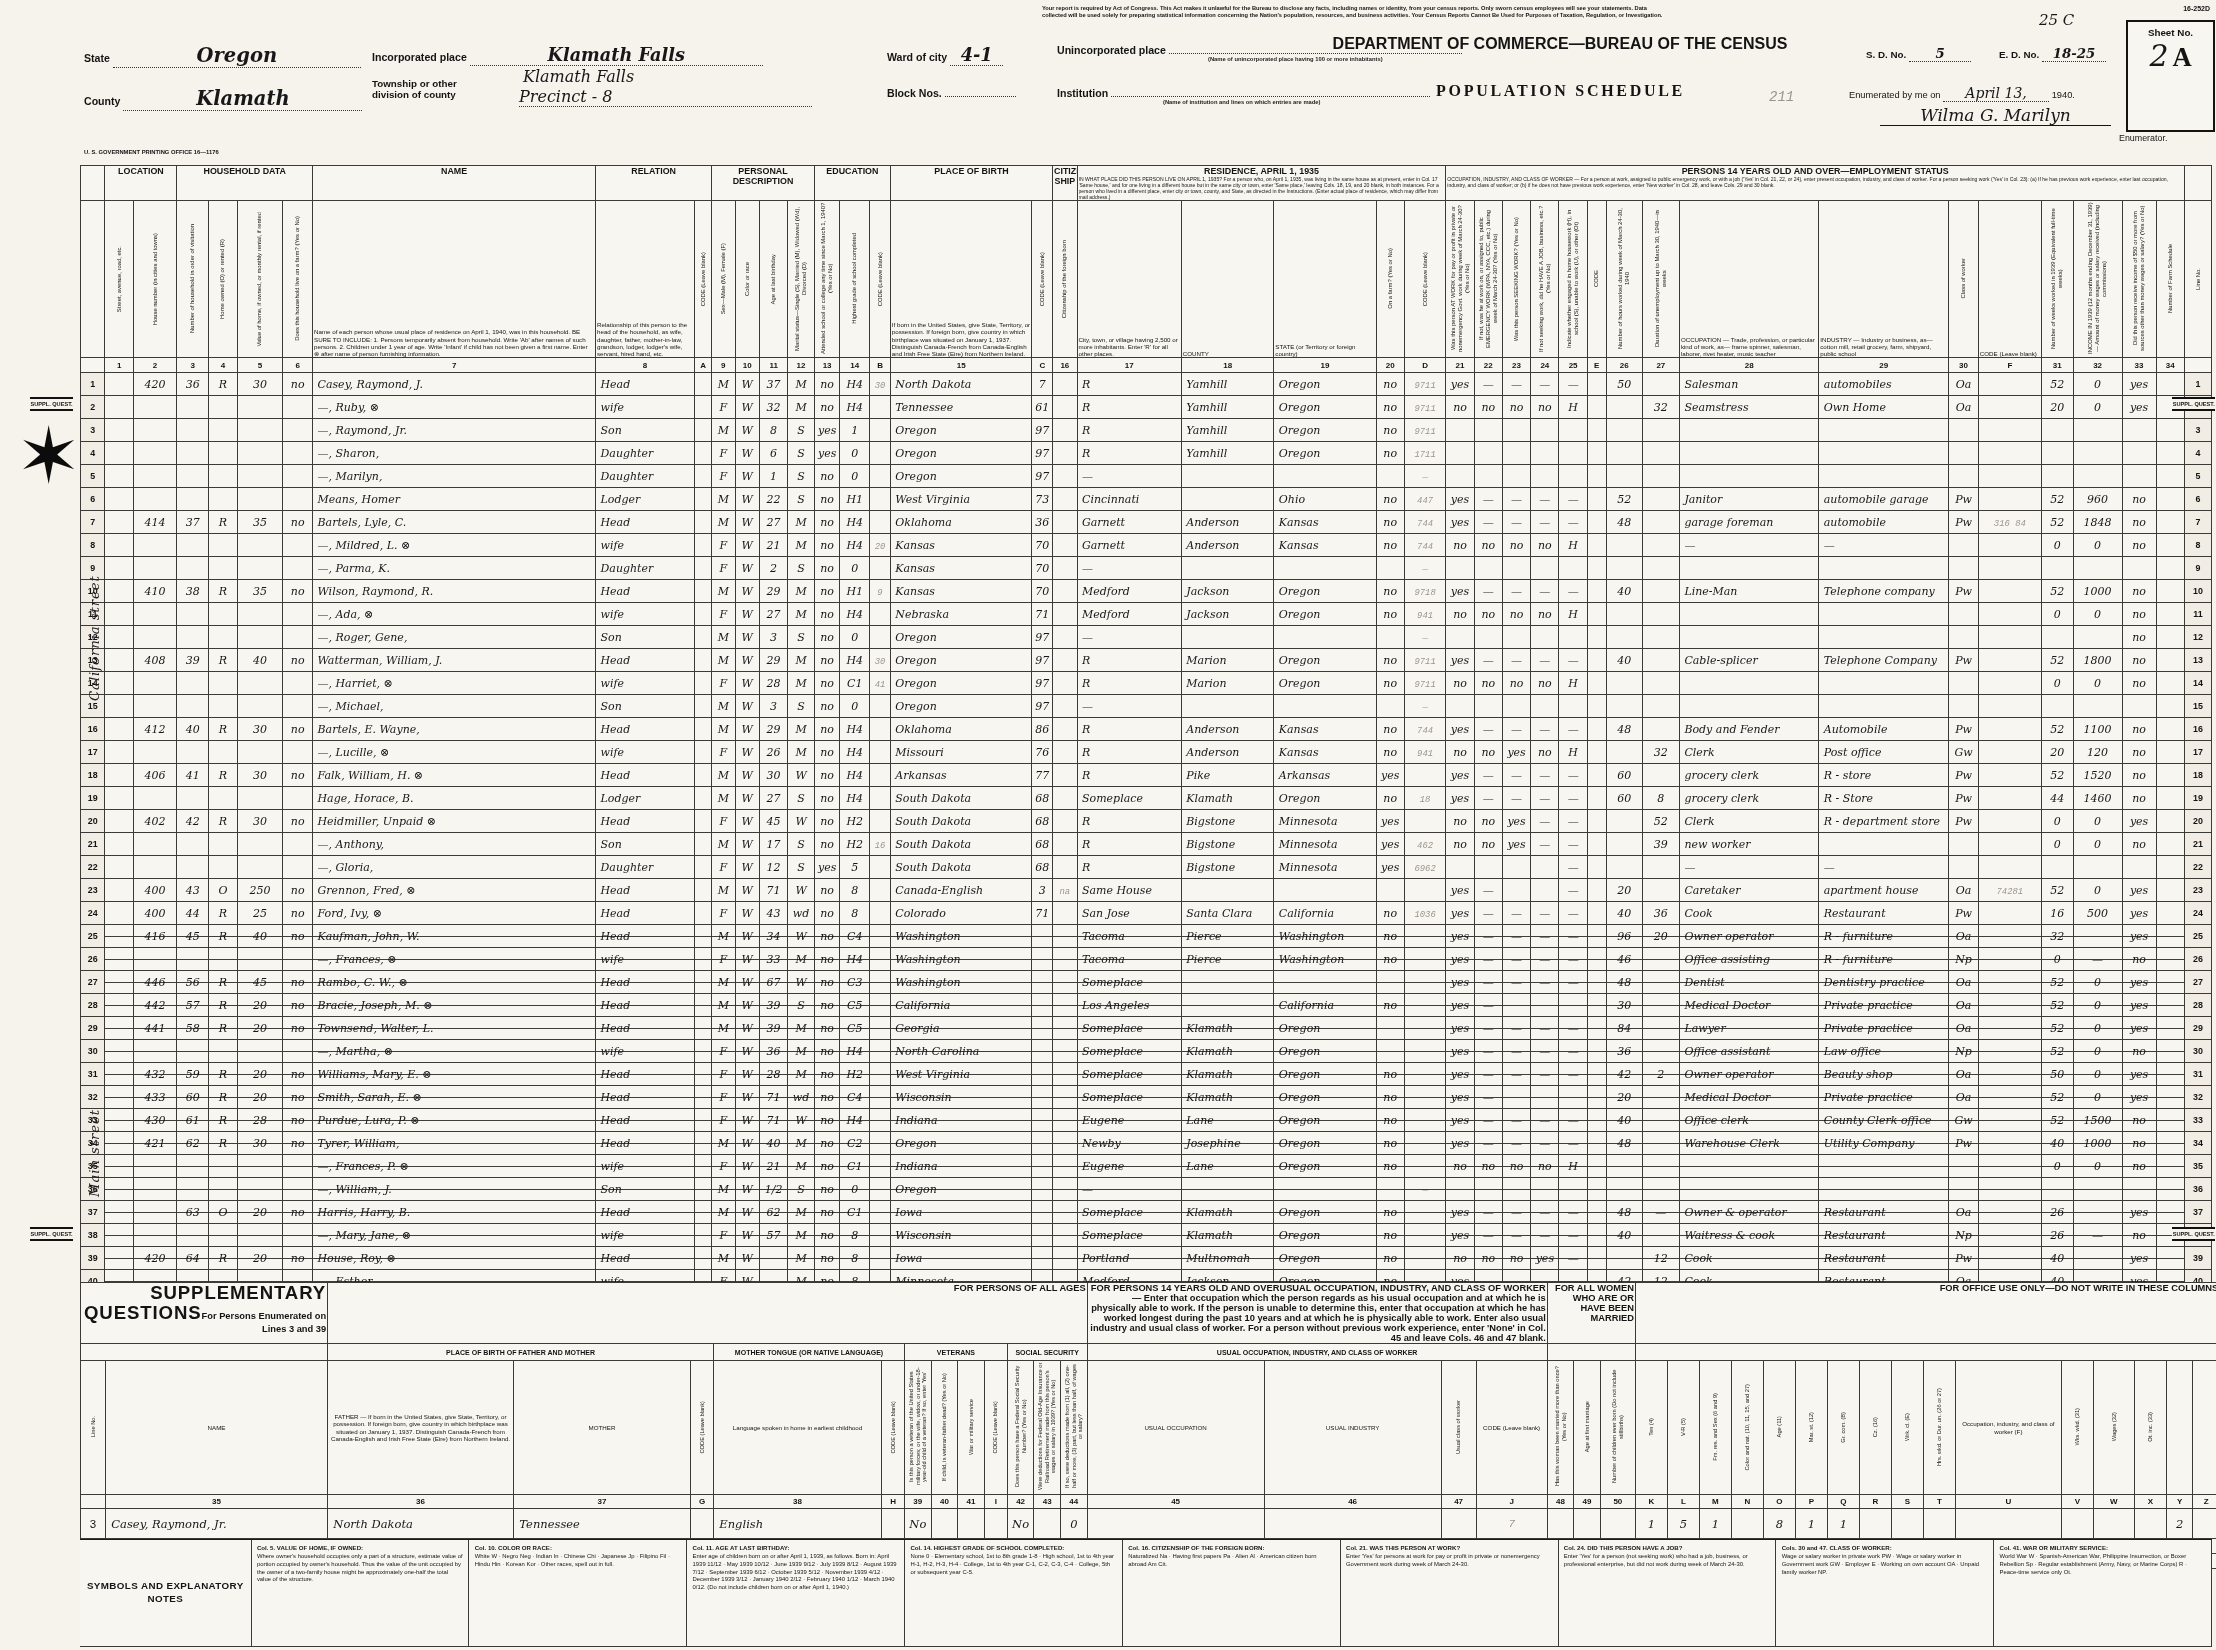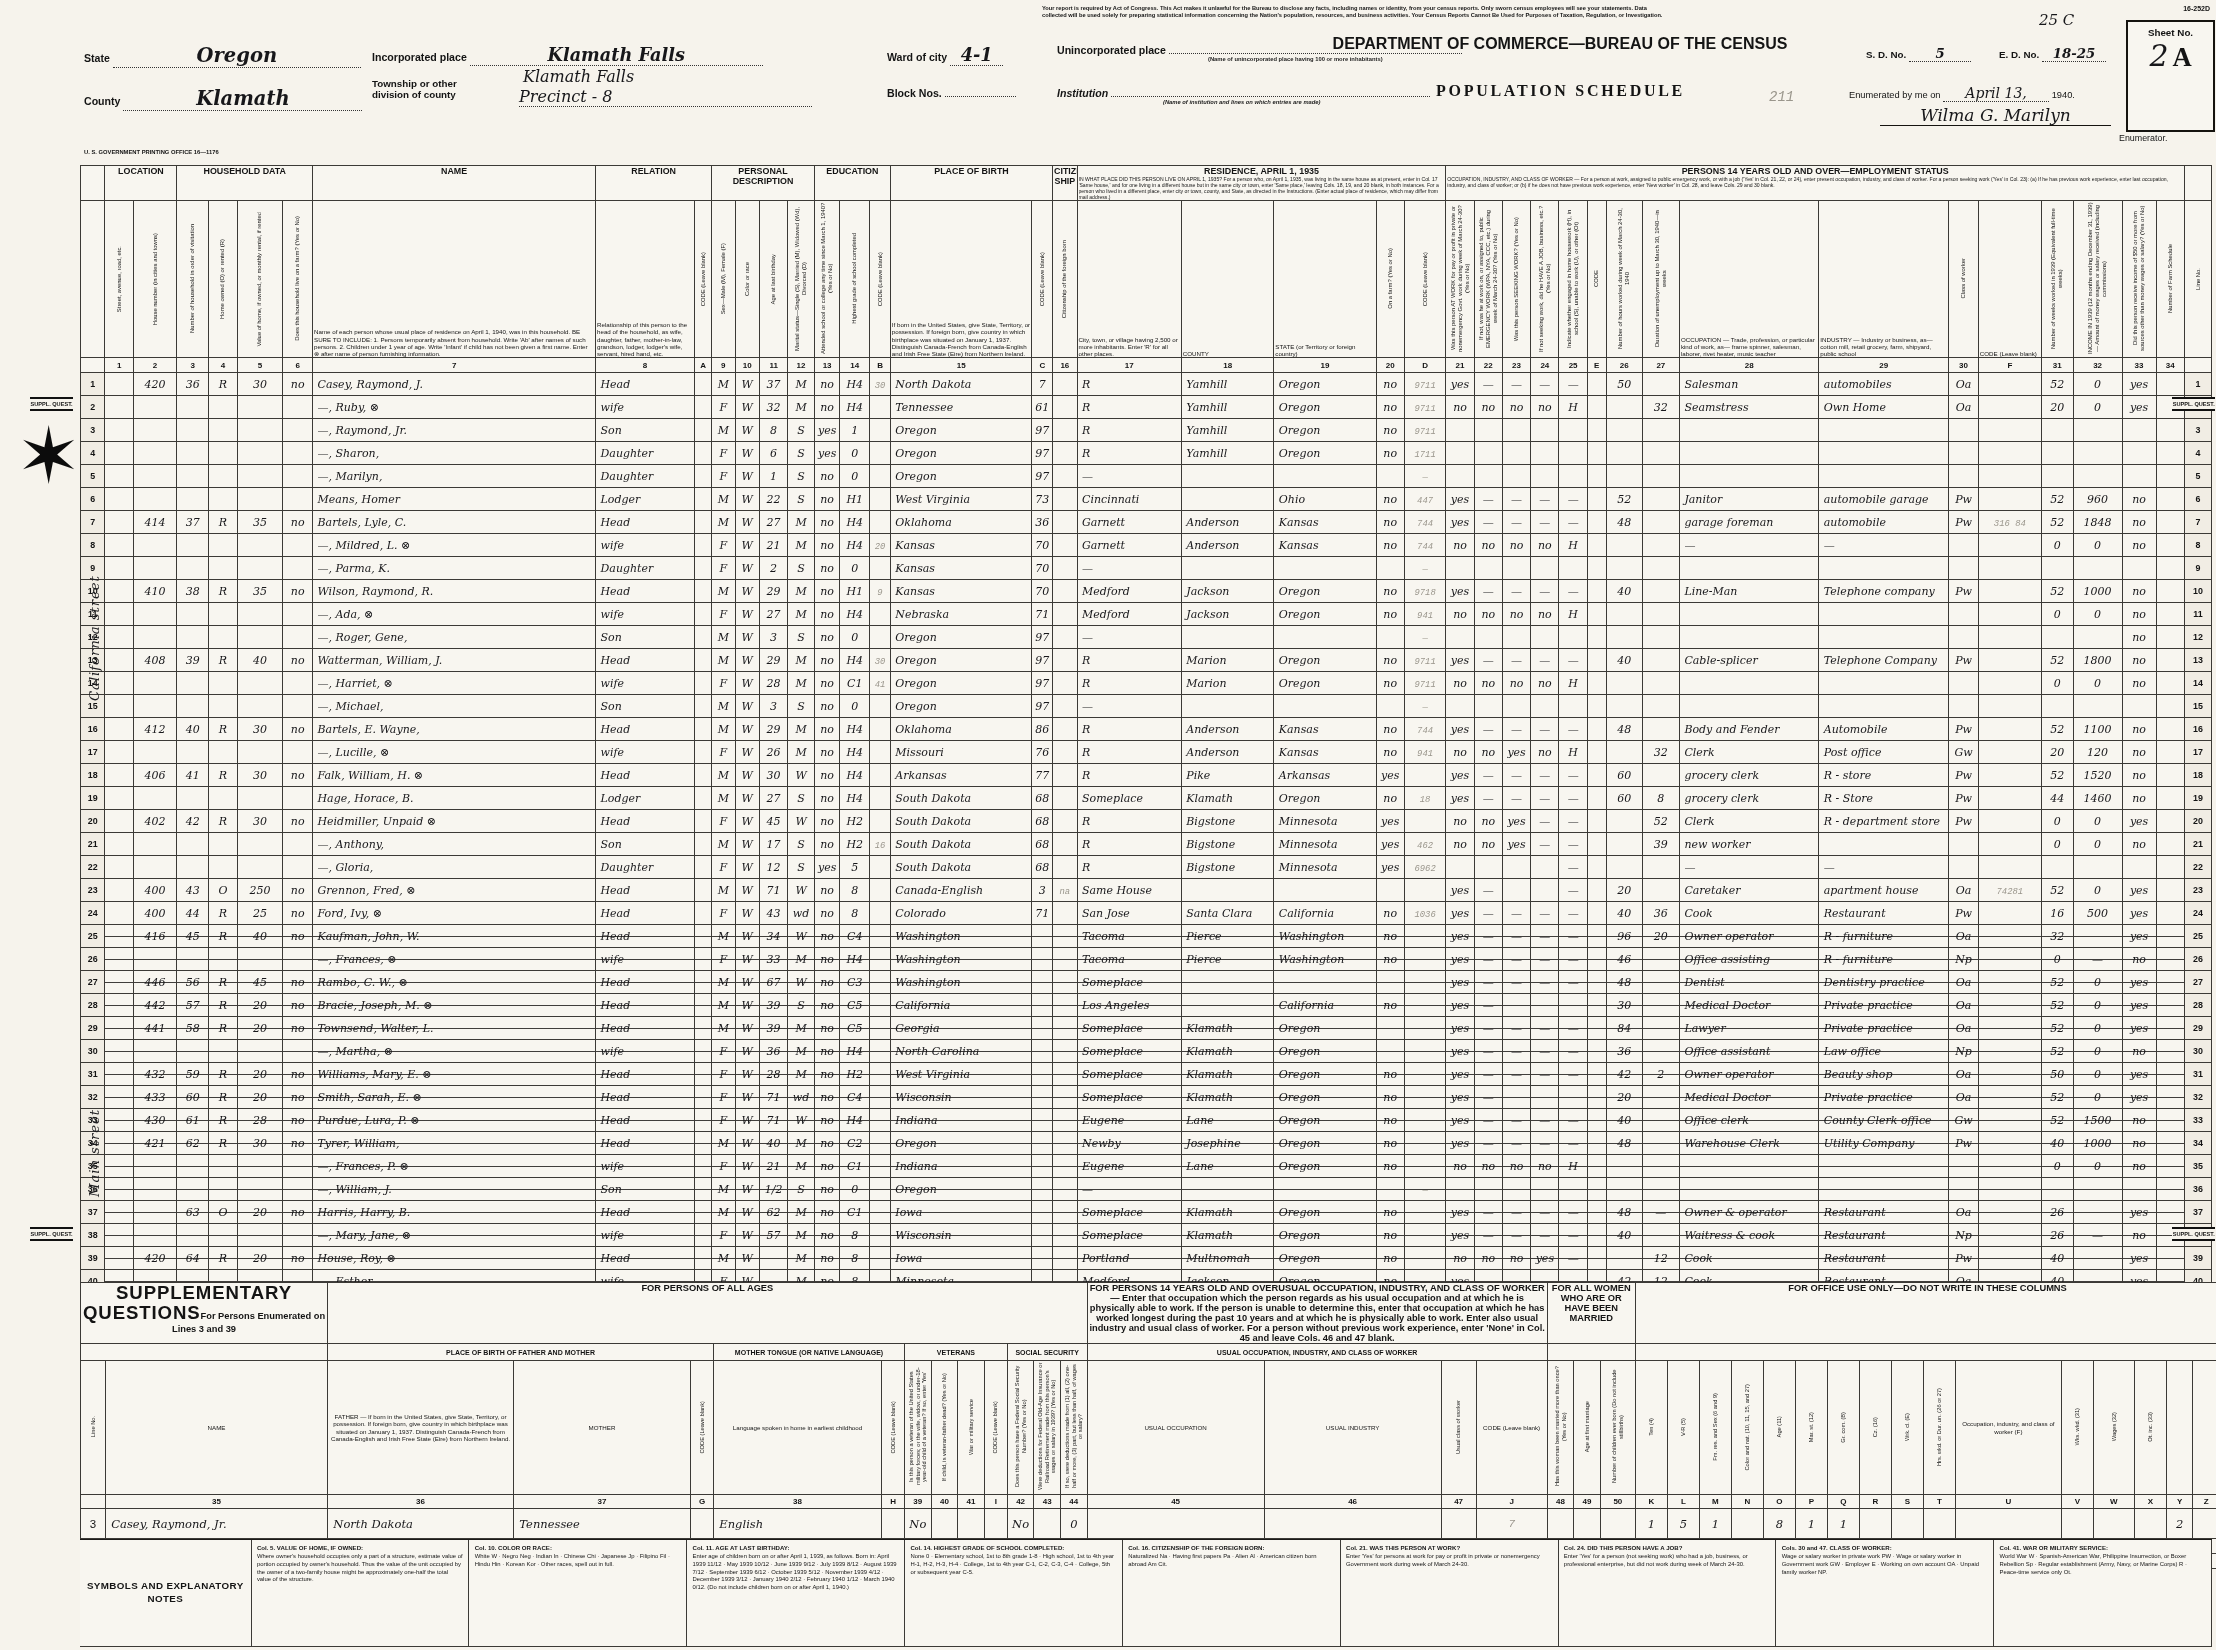--- a/index.html
+++ b/index.html
@@ -25,21 +25,21 @@
   #main-table tbody td{height:22px;font-size:10.6px;text-align:center;white-space:nowrap;}
   #main-table tbody td.l{text-align:left;padding-left:4.4px;}
   #main-table tbody td .hw{font-size:11px;}
   #main-table tbody td .pencil{font-size:8.9px;}
   #main-table tbody tr.hs td{border-top:1.8px solid #22201d;}
   tr.struck{background:linear-gradient(to bottom,transparent 46%,rgba(32,30,28,.85) 46%,rgba(32,30,28,.85) 51%,transparent 51%);}
   #main-table tbody td.lnc{font-size:8.9px;font-weight:bold;background:#f1ede4;}
   
   #supp-table{width:2132px;}
   #supp-table th,#supp-table td{border:0.9px solid #3c3a36;padding:0 0.9px;overflow:hidden;}
-  #supp-table .grp th{font-size:9.3px;font-weight:bold;height:19.5px;text-align:center;vertical-align:top;}
+  #supp-table .grp th{font-size:9.3px;font-weight:bold;height:19.5px;text-align:right;vertical-align:top;}
   #supp-table .sub th{font-size:7px;font-weight:bold;height:16px;text-align:center;}
   #supp-table .lblrow th{height:133px;font-weight:normal;font-size:6.2px;line-height:1.18;text-align:center;vertical-align:middle;}
   #supp-table .lblrow th.vt span{writing-mode:vertical-rl;transform:rotate(180deg);display:inline-block;max-height:129px;overflow:hidden;font-size:5.7px;}
   #supp-table .numrow th{height:13.3px;font-size:8px;font-weight:bold;text-align:center;}
   #supp-table tbody td{height:29px;font-size:11.5px;text-align:center;white-space:nowrap;}
   #supp-table tbody td.l{text-align:left;padding-left:5.3px;}
   .suppl-title{font-size:18.6px;font-weight:bold;letter-spacing:0.9px;line-height:1.1;}
   
   #notes{display:flex;gap:0;border-top:1.8px solid #1c1a18;}
   #notes .nbox{border-right:0.9px solid #3c3a36;padding:3.5px 5.3px;font-size:5.9px;line-height:1.3;overflow:hidden;}
@@ -112,21 +112,21 @@
   </div>
   <div class="abs lbl" style="left:887px;top:87px;">
     <span>Block Nos.</span>
     <span class="dotted" style="min-width:71px;"></span>
   </div>
   <div class="abs lbl" style="left:1057px;top:44px;">
     <span>Unincorporated place</span>
     <span class="dotted" style="min-width:293px;"></span>
     <div class="note" style="padding-left:151px;">(Name of unincorporated place having 100 or more inhabitants)</div>
   </div>
-  <div class="abs lbl" style="left:1057px;top:87px;font-style:italic;">
+  <div class="abs lbl" style="left:1057px;top:87px;">
     <span>Institution</span>
     <span class="dotted" style="min-width:319px;"></span>
     <div class="note" style="padding-left:106px;">(Name of institution and lines on which entries are made)</div>
   </div>
   <div class="abs" style="left:84px;top:149px;font-size:5.8px;font-weight:bold;">U. S. GOVERNMENT PRINTING OFFICE     16—1176</div>
 
   <div class="abs" style="left:80px;top:165px;">
     <table id="main-table">
         <colgroup>
           <col style="width: 23px;">

